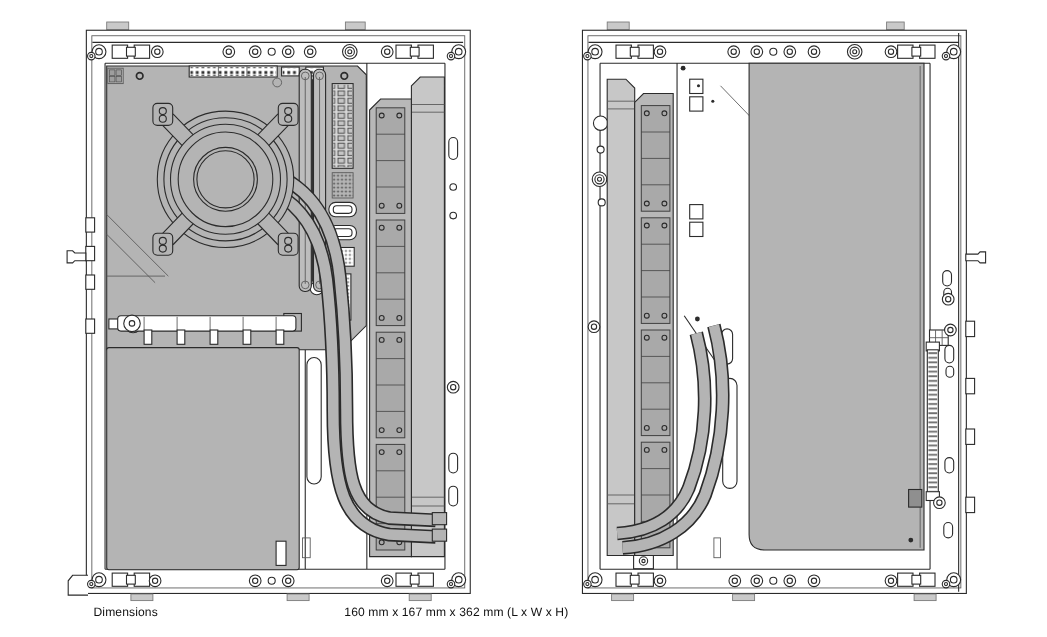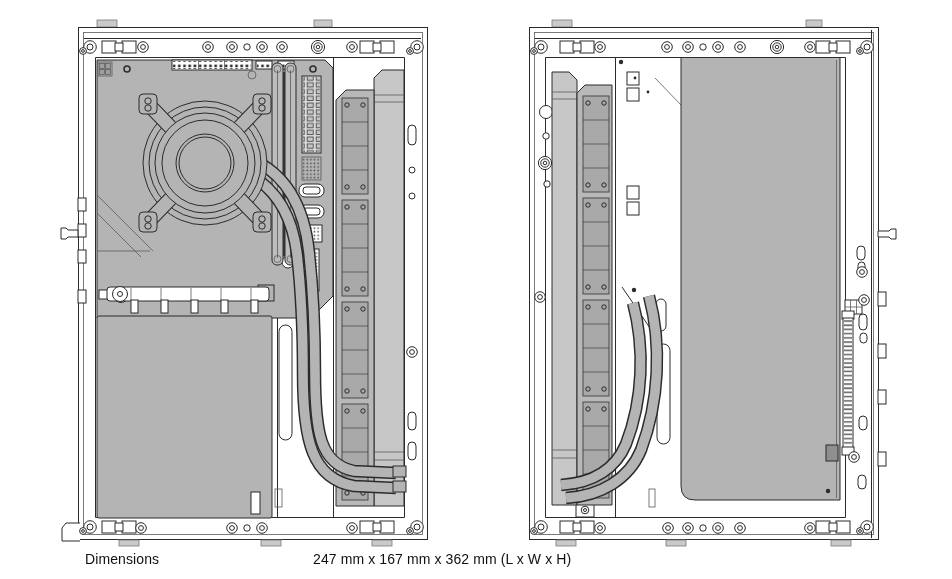--- a/index.html
+++ b/index.html
@@ -17,21 +17,21 @@
   .wt{fill:#ffffff;stroke:var(--line);stroke-width:1;}
   .gy{fill:var(--component_gray);stroke:var(--line);stroke-width:1;}
   .gl{fill:var(--radiator_gray);stroke:var(--line);stroke-width:1;}
   .gf{fill:#b8b8b8;stroke:var(--line);stroke-width:1;}
   .gd{fill:var(--dark_gray);stroke:var(--line);stroke-width:1;}
   .tab{fill:#c9c9c9;stroke:#7a7a7a;stroke-width:.8;}
   .dot{fill:var(--line);stroke:none;}
   .tubeO{fill:none;stroke:var(--line);stroke-width:12.5;}
   .tubeI{fill:none;stroke:var(--component_gray);stroke-width:9.6;}
   .caption{position:absolute;left:0;top:548px;width:100%;height:31px;color:var(--text);
-           font-size:14px;letter-spacing:.1px;}
+           font-size:11px;letter-spacing:.1px;}
   .caption .lab{position:absolute;left:85px;top:3px;}
   .caption .val{position:absolute;left:313px;top:3px;}
 </style>
 </head>
 <body>
 
 <div class="stage">
 <svg width="952" height="548" viewBox="0 0 952 548">
   <defs>
     <g id="scr-ring">
@@ -383,15 +383,15 @@
       <path class="tubeO" d="M633,303 C645,348 643,400 626,444 C616,468 594,483 561,485"></path>
       <path class="tubeI" d="M633,303 C645,348 643,400 626,444 C616,468 594,483 561,485"></path>
       <path class="tubeO" d="M649,296 C662,345 659,402 641,450 C629,479 601,496 566,498"></path>
       <path class="tubeI" d="M649,296 C662,345 659,402 641,450 C629,479 601,496 566,498"></path>
     </g>
   </g>
 </svg>
 
 <div class="caption">
   <span class="lab">Dimensions</span>
-  <span class="val">247 mm x 167 mm x 362 mm (L x W x H)</span>
+  <span class="val">160 mm x 167 mm x 362 mm (L x W x H)</span>
 </div>
 </div>
 
 </body></html>

